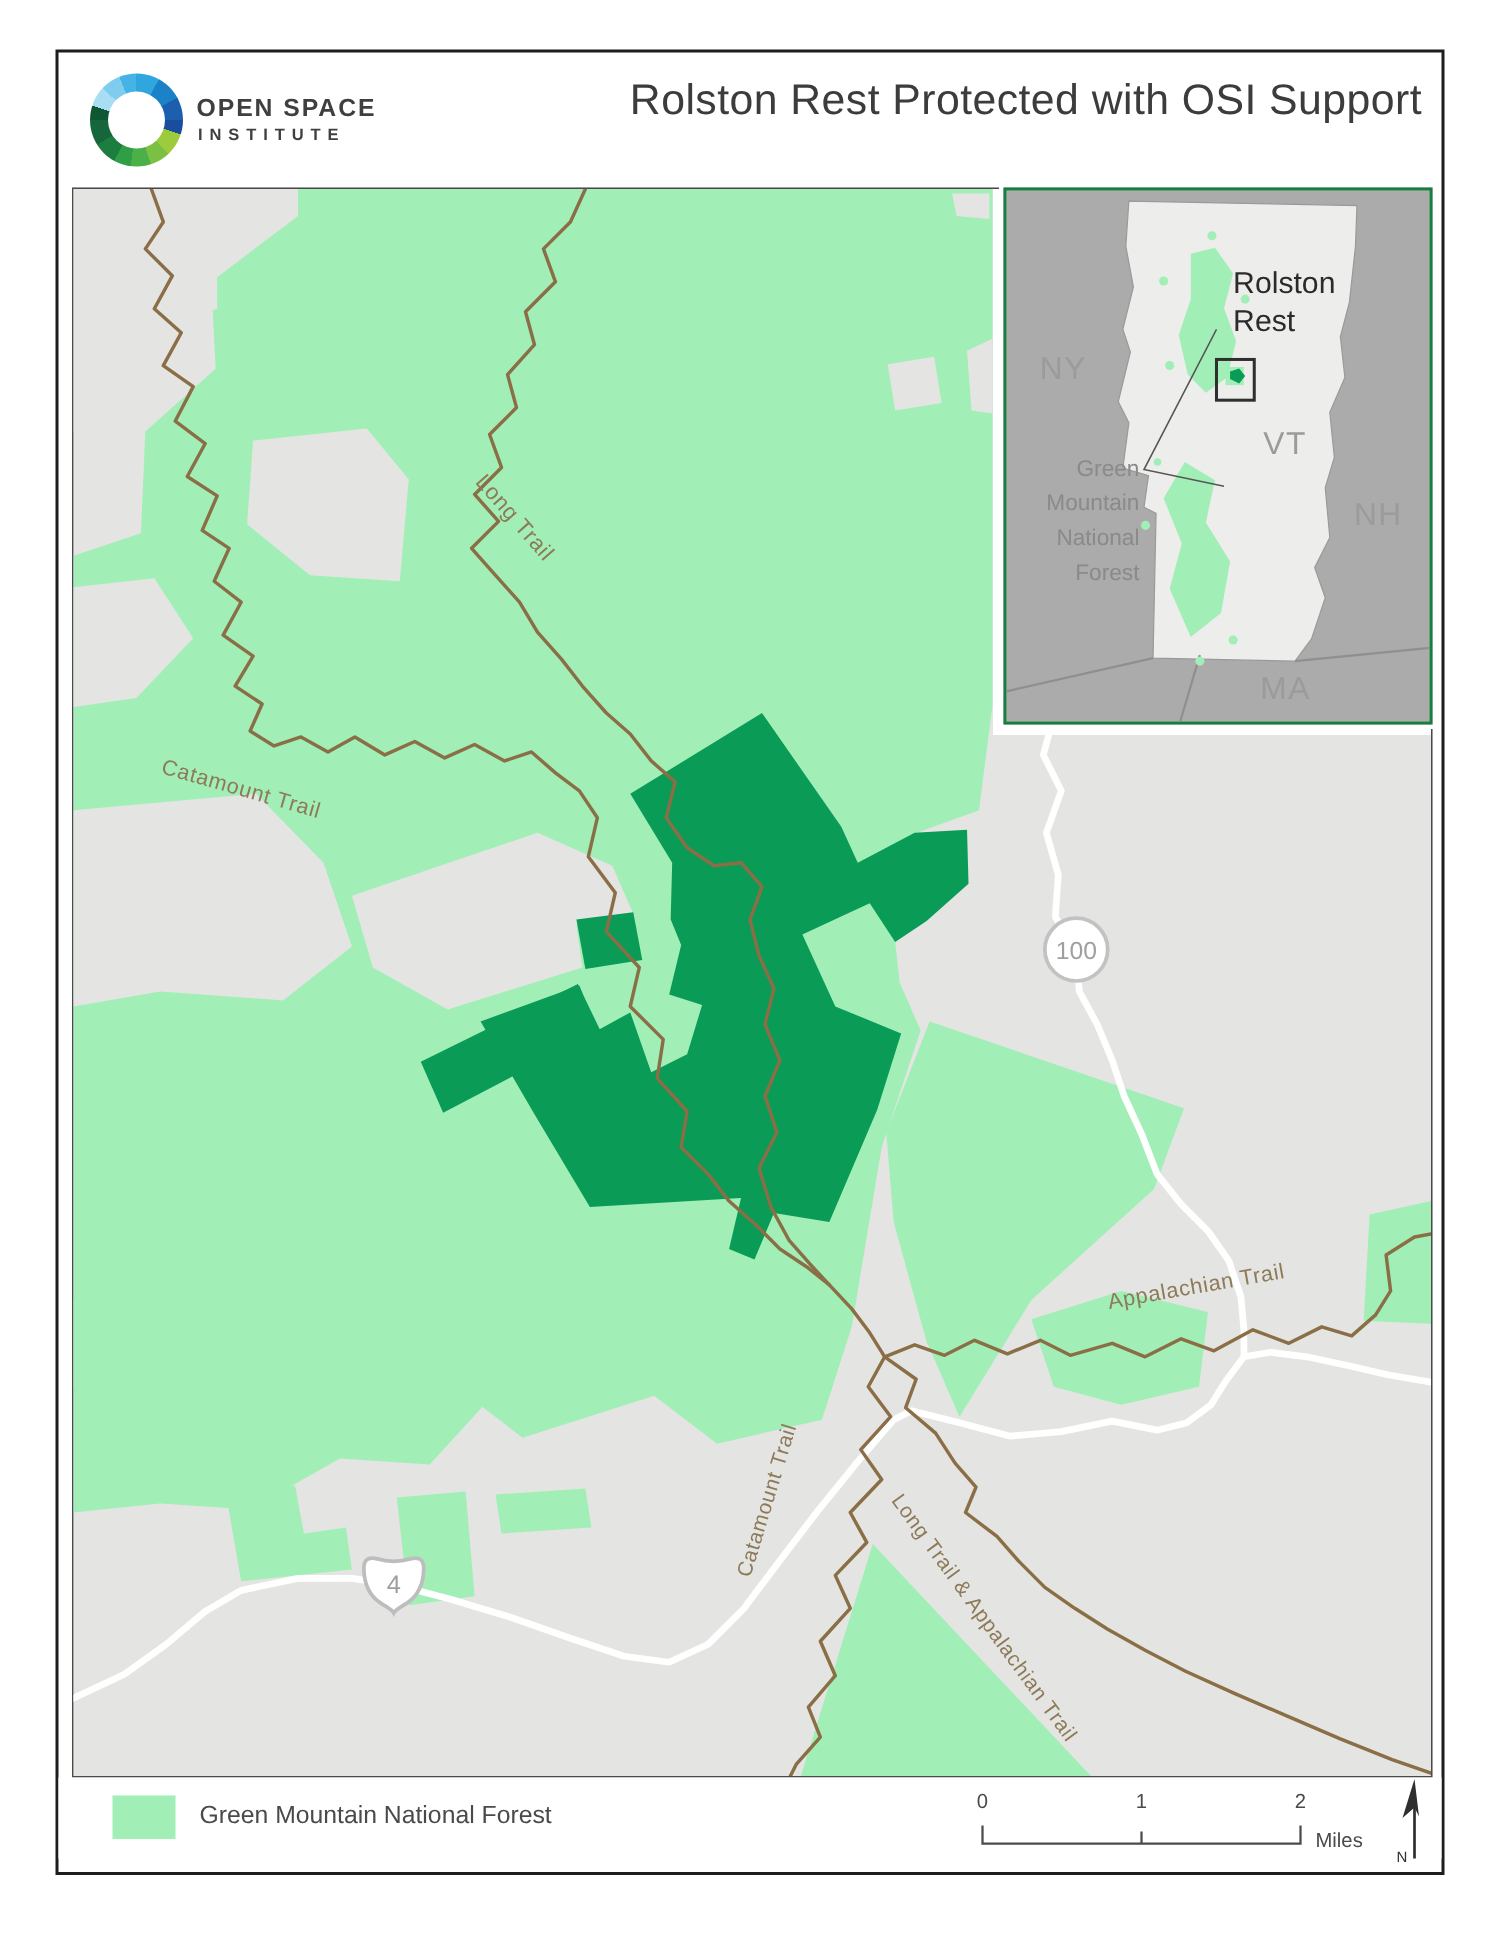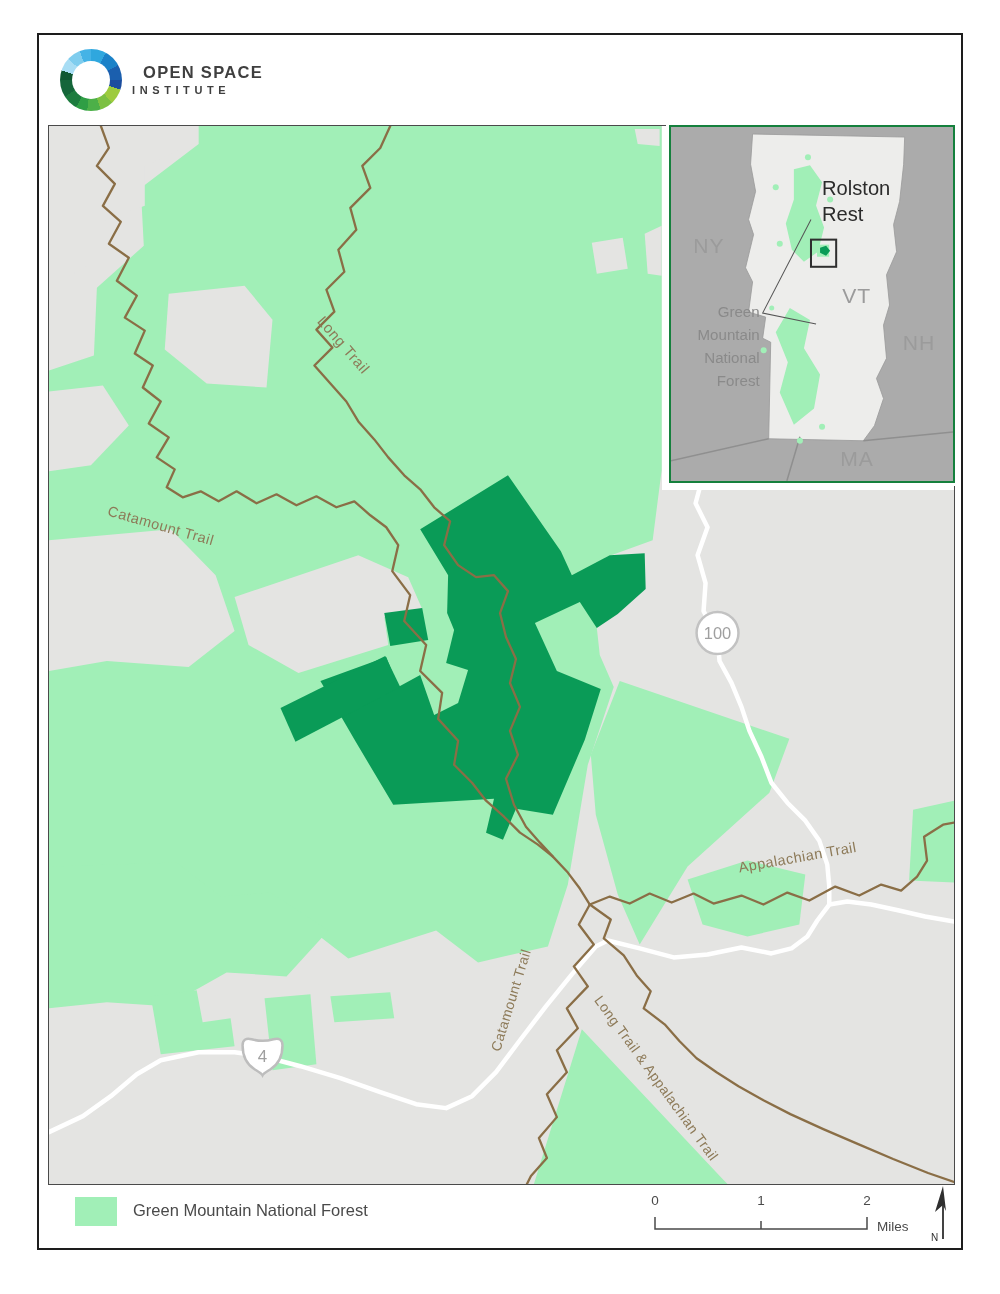--- a/index.html
+++ b/index.html
@@ -15,21 +15,21 @@
   .page{position:absolute;left:37px;top:33px;width:922px;height:1213px;
         border:2px solid var(--framedark);background:var(--pagebg);}
   
   .header{position:absolute;left:0;top:0;width:100%;height:90px;}
   .logo-ring{position:absolute;left:21px;top:14px;width:62px;height:62px;border-radius:50%;
     background:conic-gradient(#2fa7de 0 8%, #1b82c8 8% 17%, #1b5fae 17% 25%, #1b4d9e 25% 30%,
       #9dcb3e 30% 38%, #7cc043 38% 45%, #4cb048 45% 52%, #2f9e45 52% 58%,
       #1d7c3f 58% 66%, #15663a 66% 75%, #0f5733 75% 80%,
       #a8ddf4 80% 87%, #7fcdee 87% 94%, #45b3e6 94% 100%);}
   .logo-hole{position:absolute;left:12px;top:12px;width:38px;height:38px;border-radius:50%;background:#fff;}
-  .logo-line1{position:absolute;left:104px;top:28px;font-size:16.5px;font-weight:bold;
+  .logo-line1{position:absolute;left:92px;top:28px;font-size:16.5px;font-weight:bold;
               letter-spacing:1.3px;color:#3f3f3f;}
   .logo-line2{position:absolute;left:93px;top:49px;font-size:11px;font-weight:bold;
               letter-spacing:4.6px;color:#3f3f3f;}
   .title{position:absolute;right:13px;top:16px;font-size:28.5px;font-weight:300;
          letter-spacing:.3px;color:var(--ink);white-space:nowrap;}
   .subtitle{position:absolute;right:13px;top:56px;font-size:15px;color:var(--subtle);white-space:nowrap;}
   .subtitle .sep{color:#a9a9a9;padding:0 9px;}
   
   .mapframe{position:absolute;left:9px;top:90px;width:905px;height:1058px;
             border:1.5px solid var(--mapframe);background:var(--mapbg);}
@@ -49,20 +49,21 @@
 <body>
 
 <div class="page">
 
   <div class="header">
     <div class="logo-ring">
       <div class="logo-hole"></div>
     </div>
     <div class="logo-line1">OPEN SPACE</div>
     <div class="logo-line2">INSTITUTE</div>
+    <div class="title">Rolston Rest Protected with OSI Support</div>
   </div>
 
   <div class="mapframe">
     <svg class="mainmap" viewBox="0 0 907 1060" preserveAspectRatio="none">
 
       <rect x="0" y="0" width="907" height="1060" style="fill:var(--mapbg)"></rect>
 
       <g style="fill:var(--forest)" stroke="none">
         <path d="M150,0 L614,0 L614,345 L605,415 L558,432 L546,475 L552,530 L566,562 L540,640 L520,760 L500,822 L430,838 L388,806 L300,834 L248,794 L162,835 L118,794 L58,814 L0,800 L0,245 L45,230 L48,162 L95,120 L92,62 L150,18 Z"></path>
         <path d="M572,556 L742,614 L722,668 L640,742 L592,820 L570,770 L548,690 L543,630 Z"></path>

